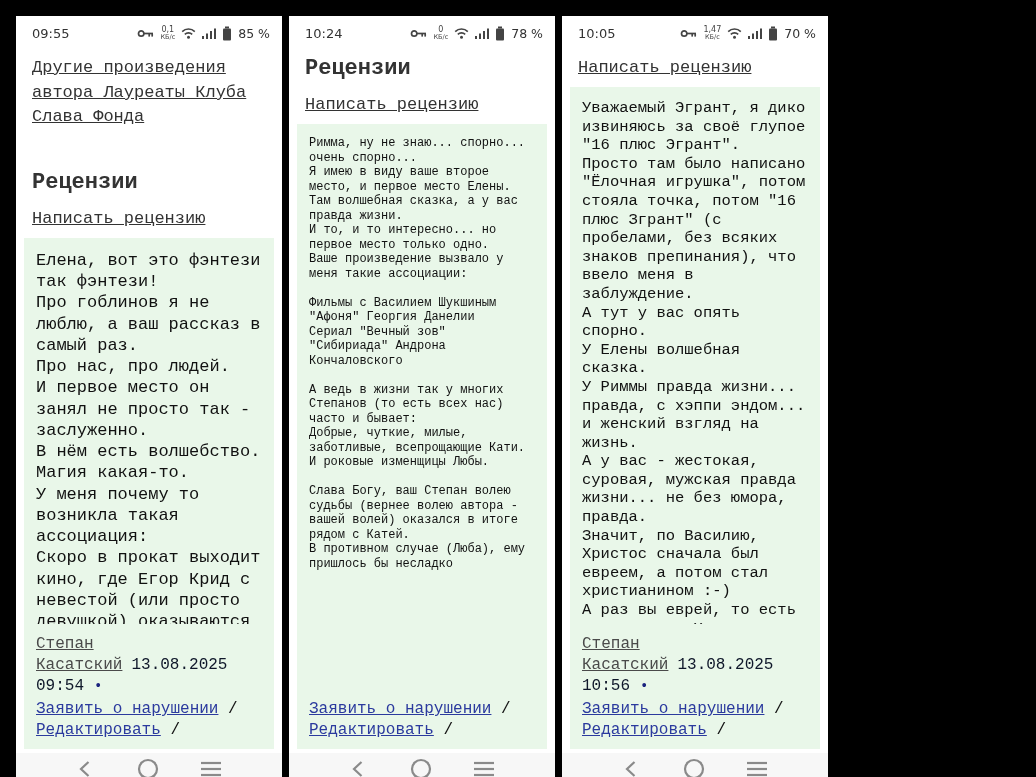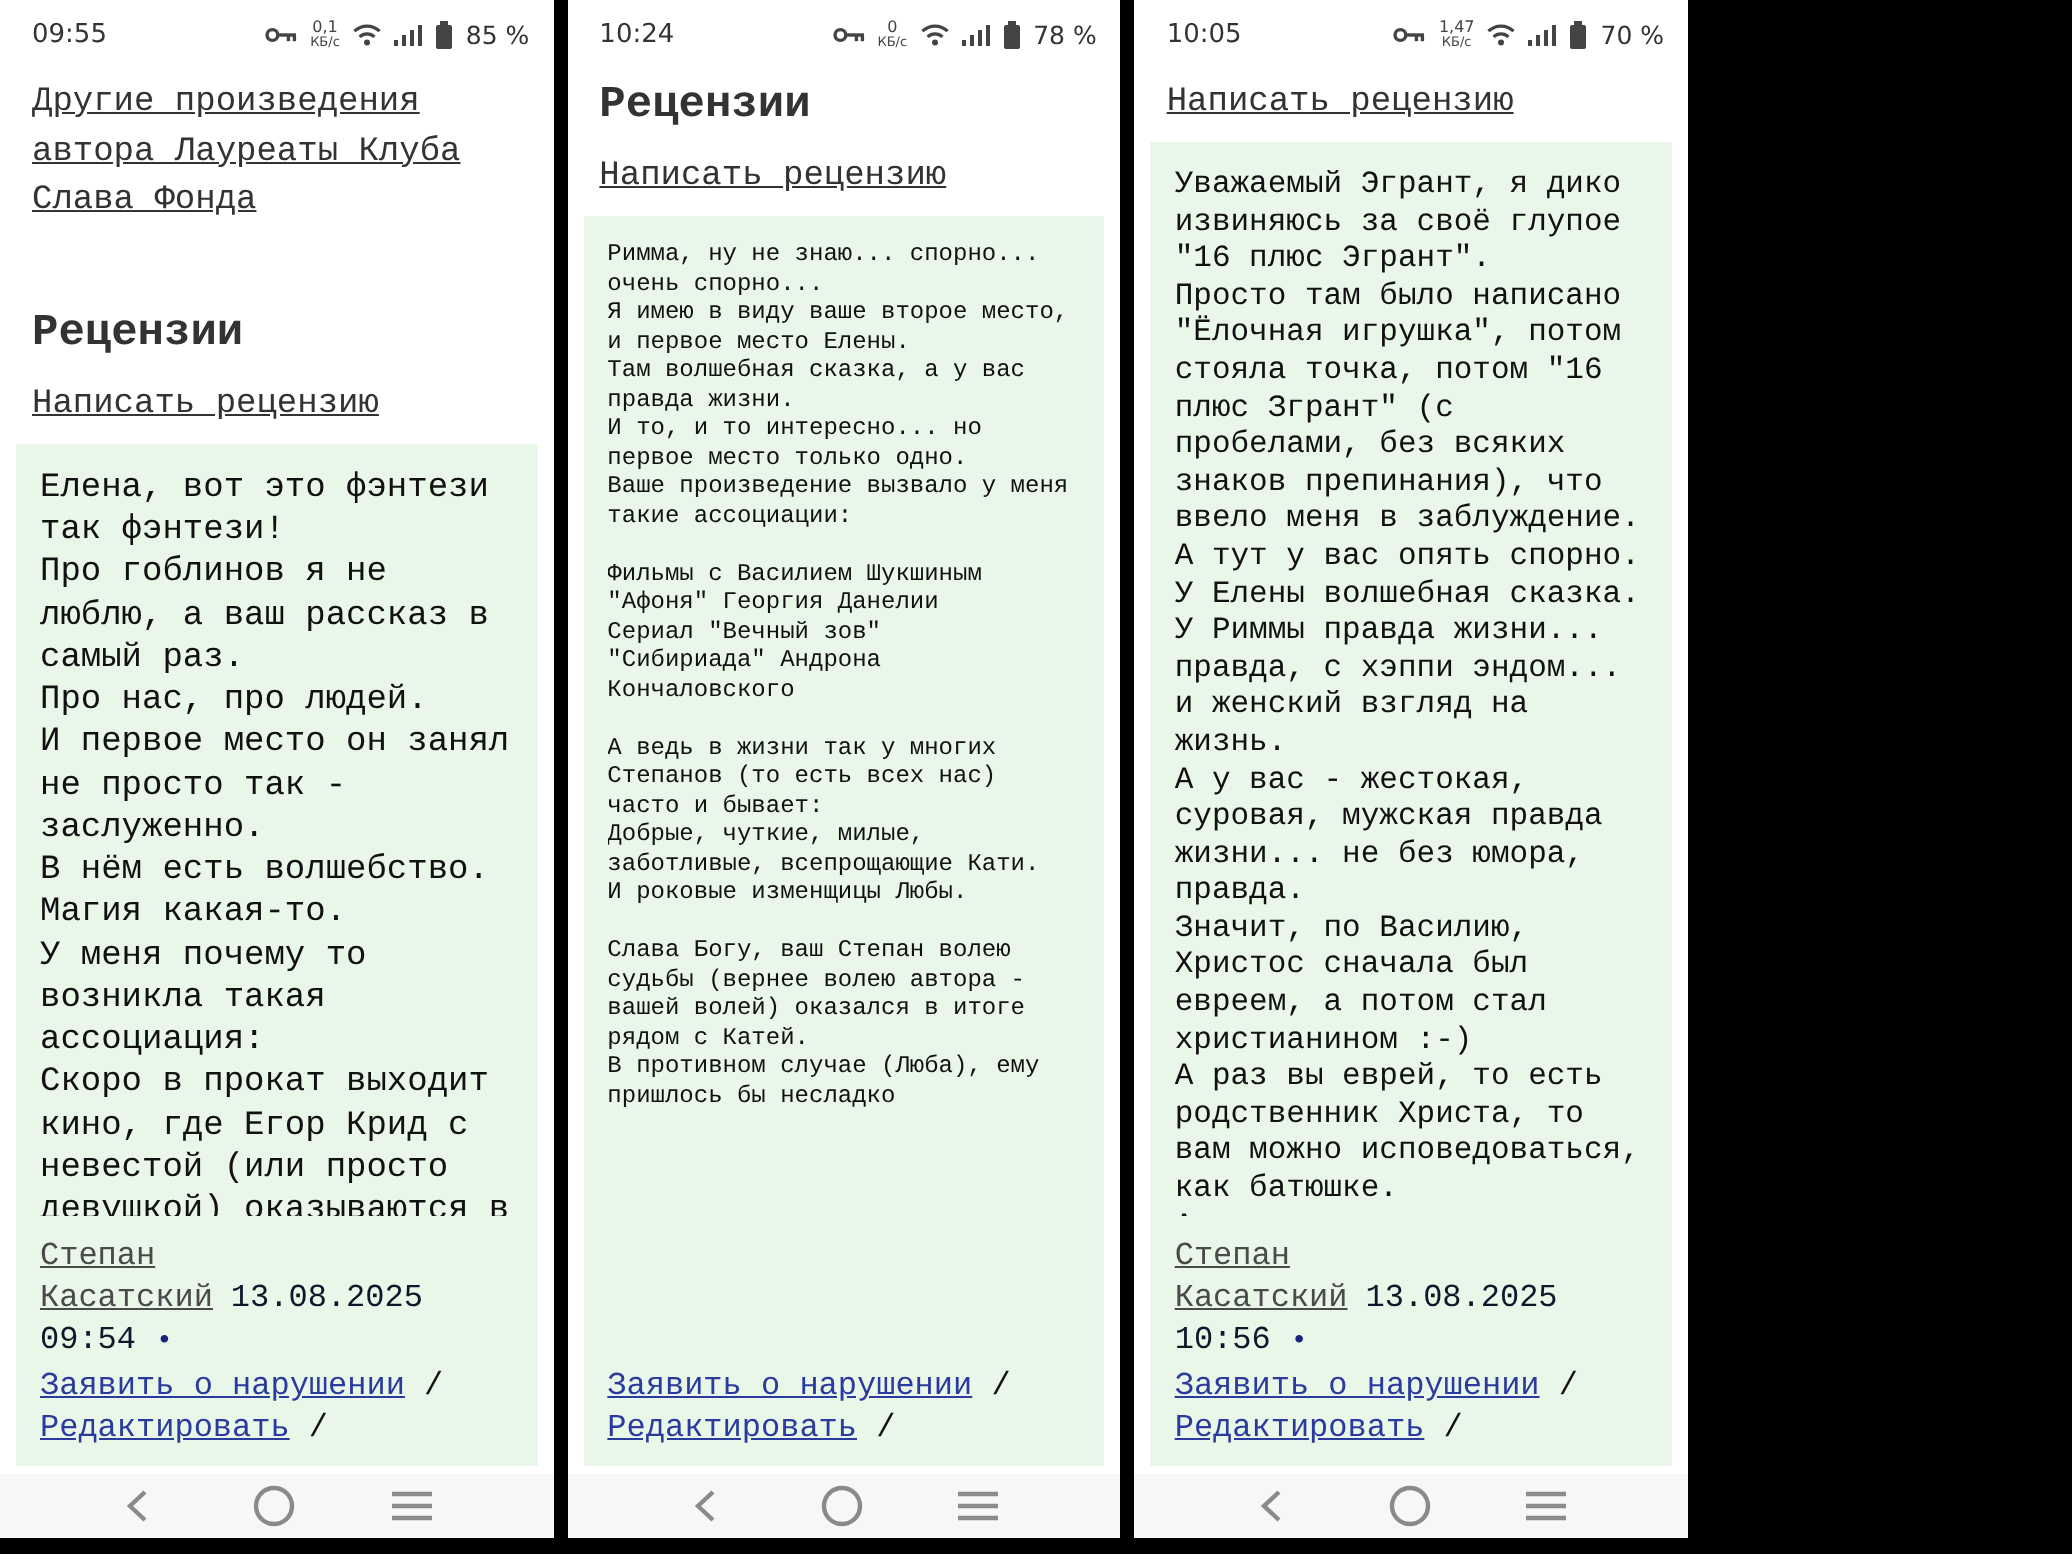--- a/index.html
+++ b/index.html
@@ -1,17 +1,17 @@
 <!DOCTYPE html>
 <html><head>
 <meta charset="utf-8">
 <style>
   html,body{margin:0;padding:0;background:#000;}
   body{width:1036px;height:777px;overflow:hidden;}
-  .strip{display:flex;gap:7px;padding:0;box-sizing:border-box;width:844px;height:777px;}
+  .strip{display:flex;gap:7px;padding:16px;box-sizing:border-box;width:844px;height:777px;}
   .screen{width:340px;height:769px;background:#fff;display:flex;flex-direction:column;overflow:hidden;
           font-family:"Liberation Serif",serif;box-sizing:border-box;}
   
   .statusbar{flex:0 0 30px;display:flex;align-items:center;justify-content:space-between;
              padding:2px 12px 0 16px;font-family:"DejaVu Sans",sans-serif;font-size:13px;color:#333;}
   .sb-right{display:flex;align-items:center;gap:6px;}
   .net-speed{display:flex;flex-direction:column;align-items:center;line-height:1;color:#444;}
   .net-speed .val{font-size:8px;}
   .net-speed .unit{font-size:6.5px;}
   .pct{font-size:12.5px;color:#333;}

